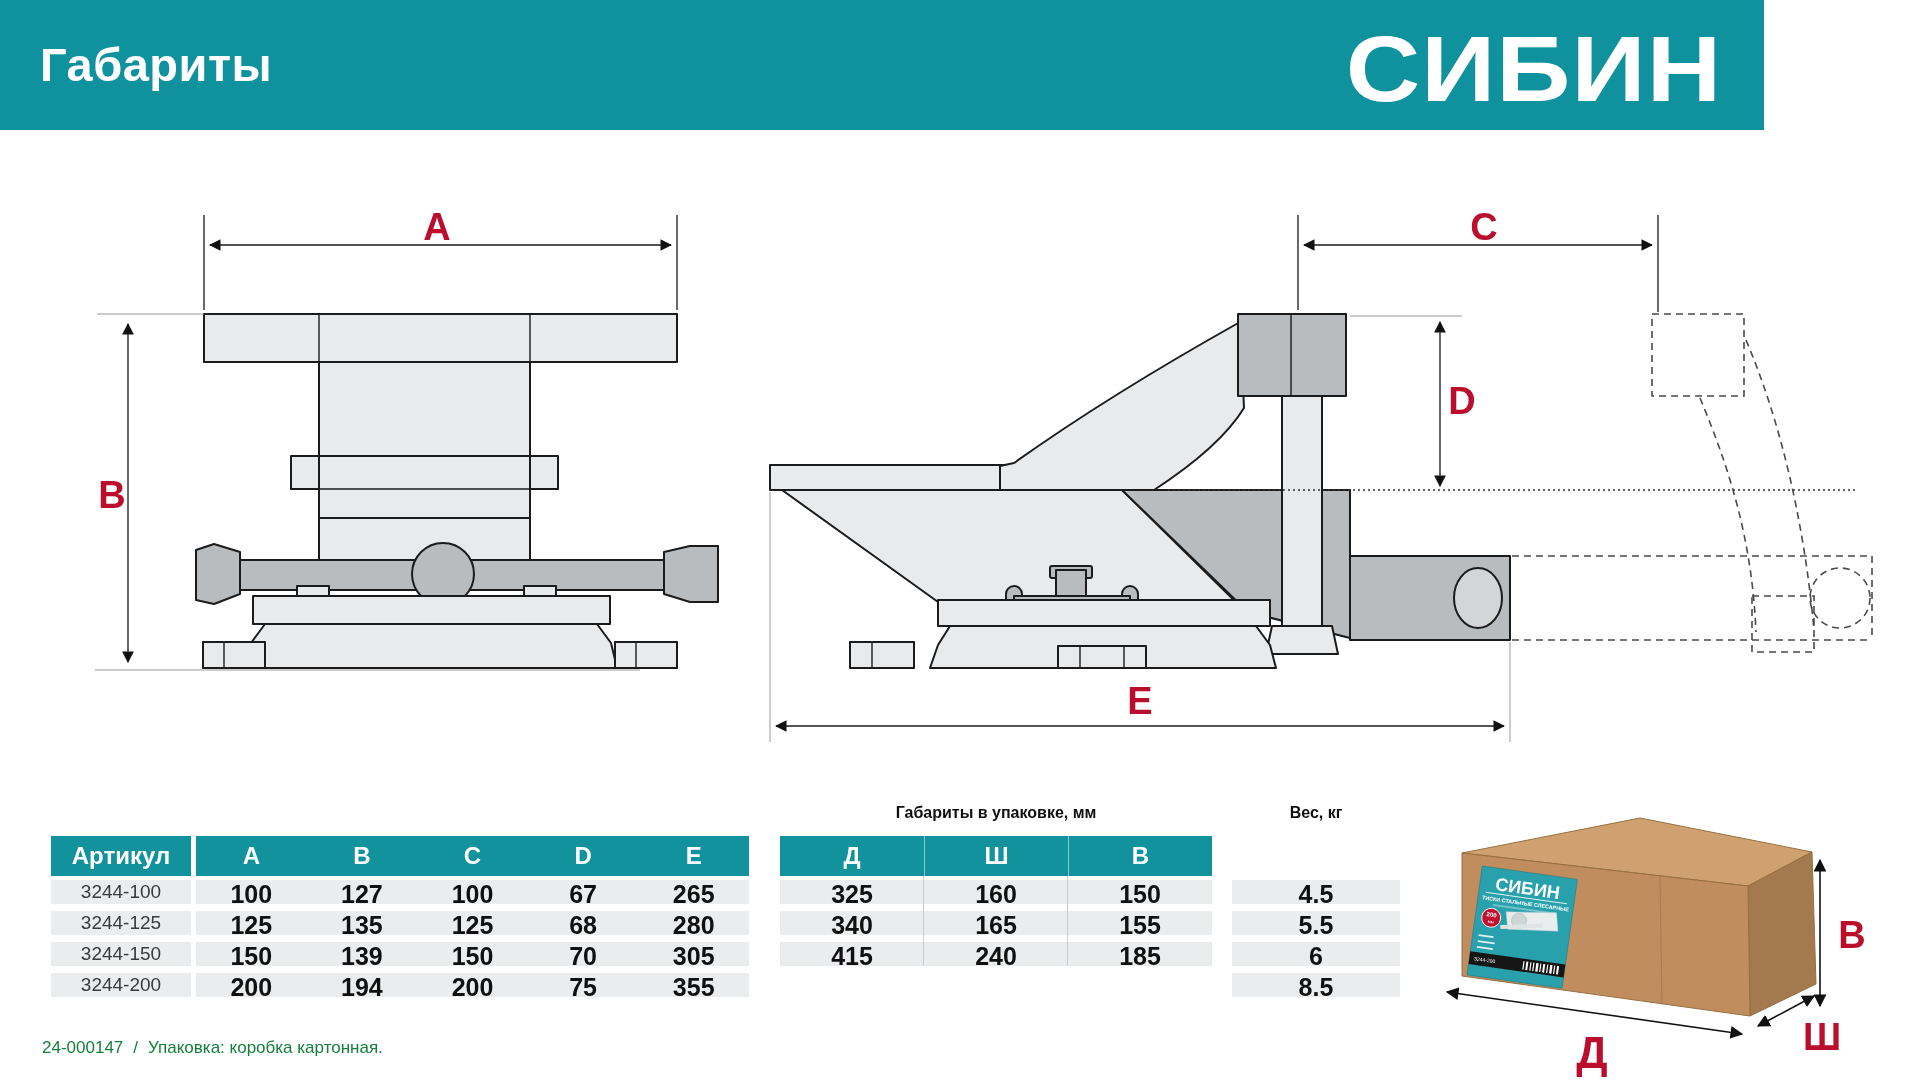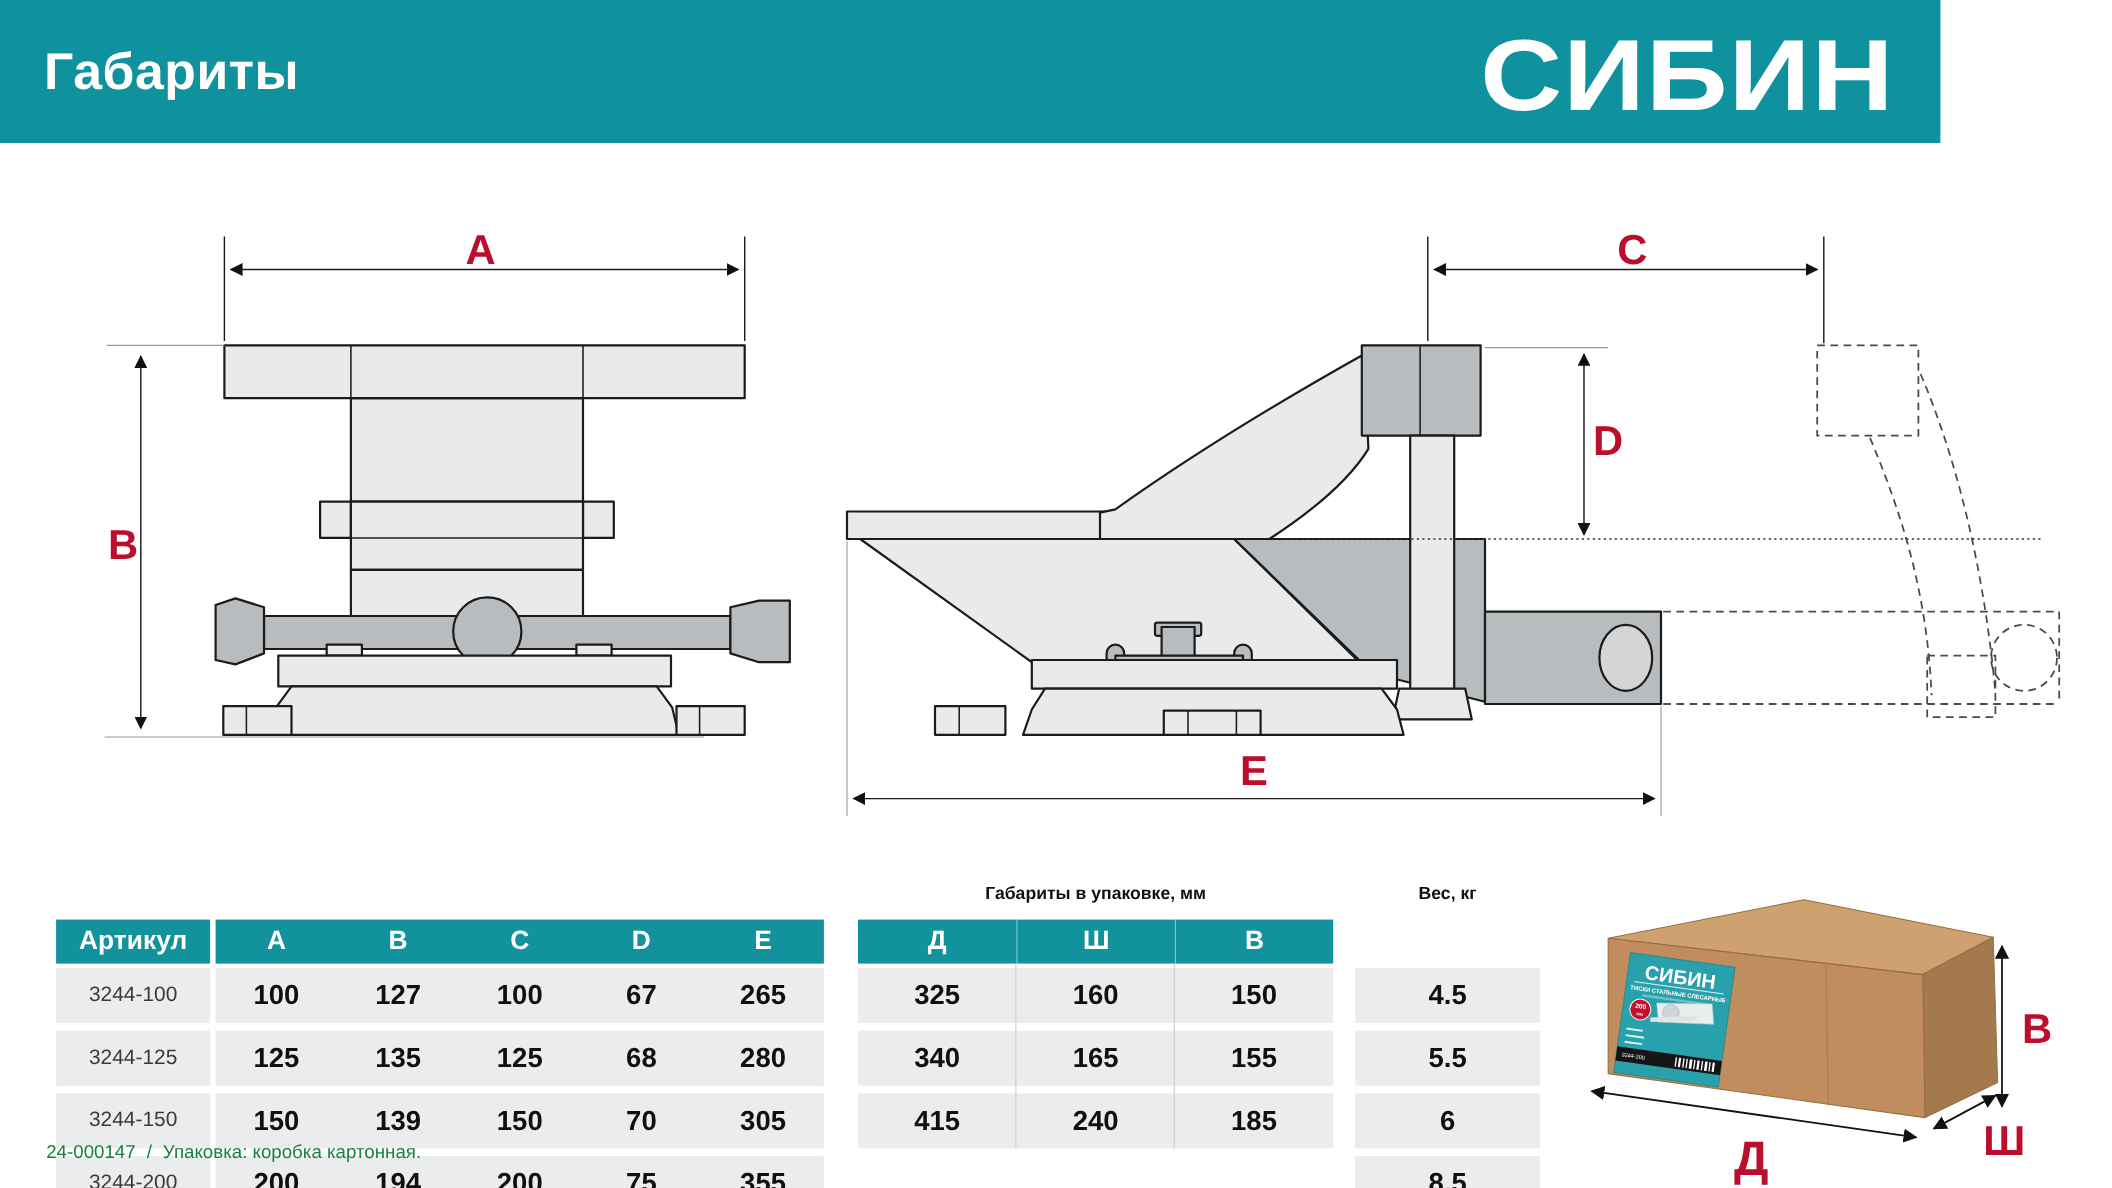--- a/index.html
+++ b/index.html
@@ -19,21 +19,21 @@
   
   .grp{position:absolute;top:804px;font-size:16px;font-weight:bold;color:#101010;text-align:center;}
   .tbl-block{position:absolute;top:836px;}
   .th{height:40px;background:#12929d;color:#fff;font-weight:bold;font-size:24px;
       display:grid;align-items:center;text-align:center;}
   .th.ghost{background:transparent;}
   .g1{grid-template-columns:1fr;}
   .g5{grid-template-columns:repeat(5,1fr);}
   .g3{grid-template-columns:repeat(3,1fr);}
   .g3 .hcell + .hcell{border-left:1px solid rgba(255,255,255,.5);height:100%;line-height:40px;}
-  .row{height:50px;margin-top:7px;background:#ebeced;display:grid;align-items:center;text-align:center;}
+  .row{height:24px;margin-top:7px;background:#ebeced;display:grid;align-items:center;text-align:center;}
   .row.first{margin-top:4px;}
   .cell{font-size:25px;font-weight:bold;color:#101010;}
   .cell.art{font-size:19px;font-weight:normal;color:#3a3a3a;}
   .vline{position:absolute;top:40px;bottom:0;width:1px;background:#c9cccd;z-index:2;}
   
   .footer{position:absolute;left:42px;top:1038px;font-size:17px;color:#15803d;}
   .footer span{margin-right:10px;}
 </style>
 </head>
 <body>

